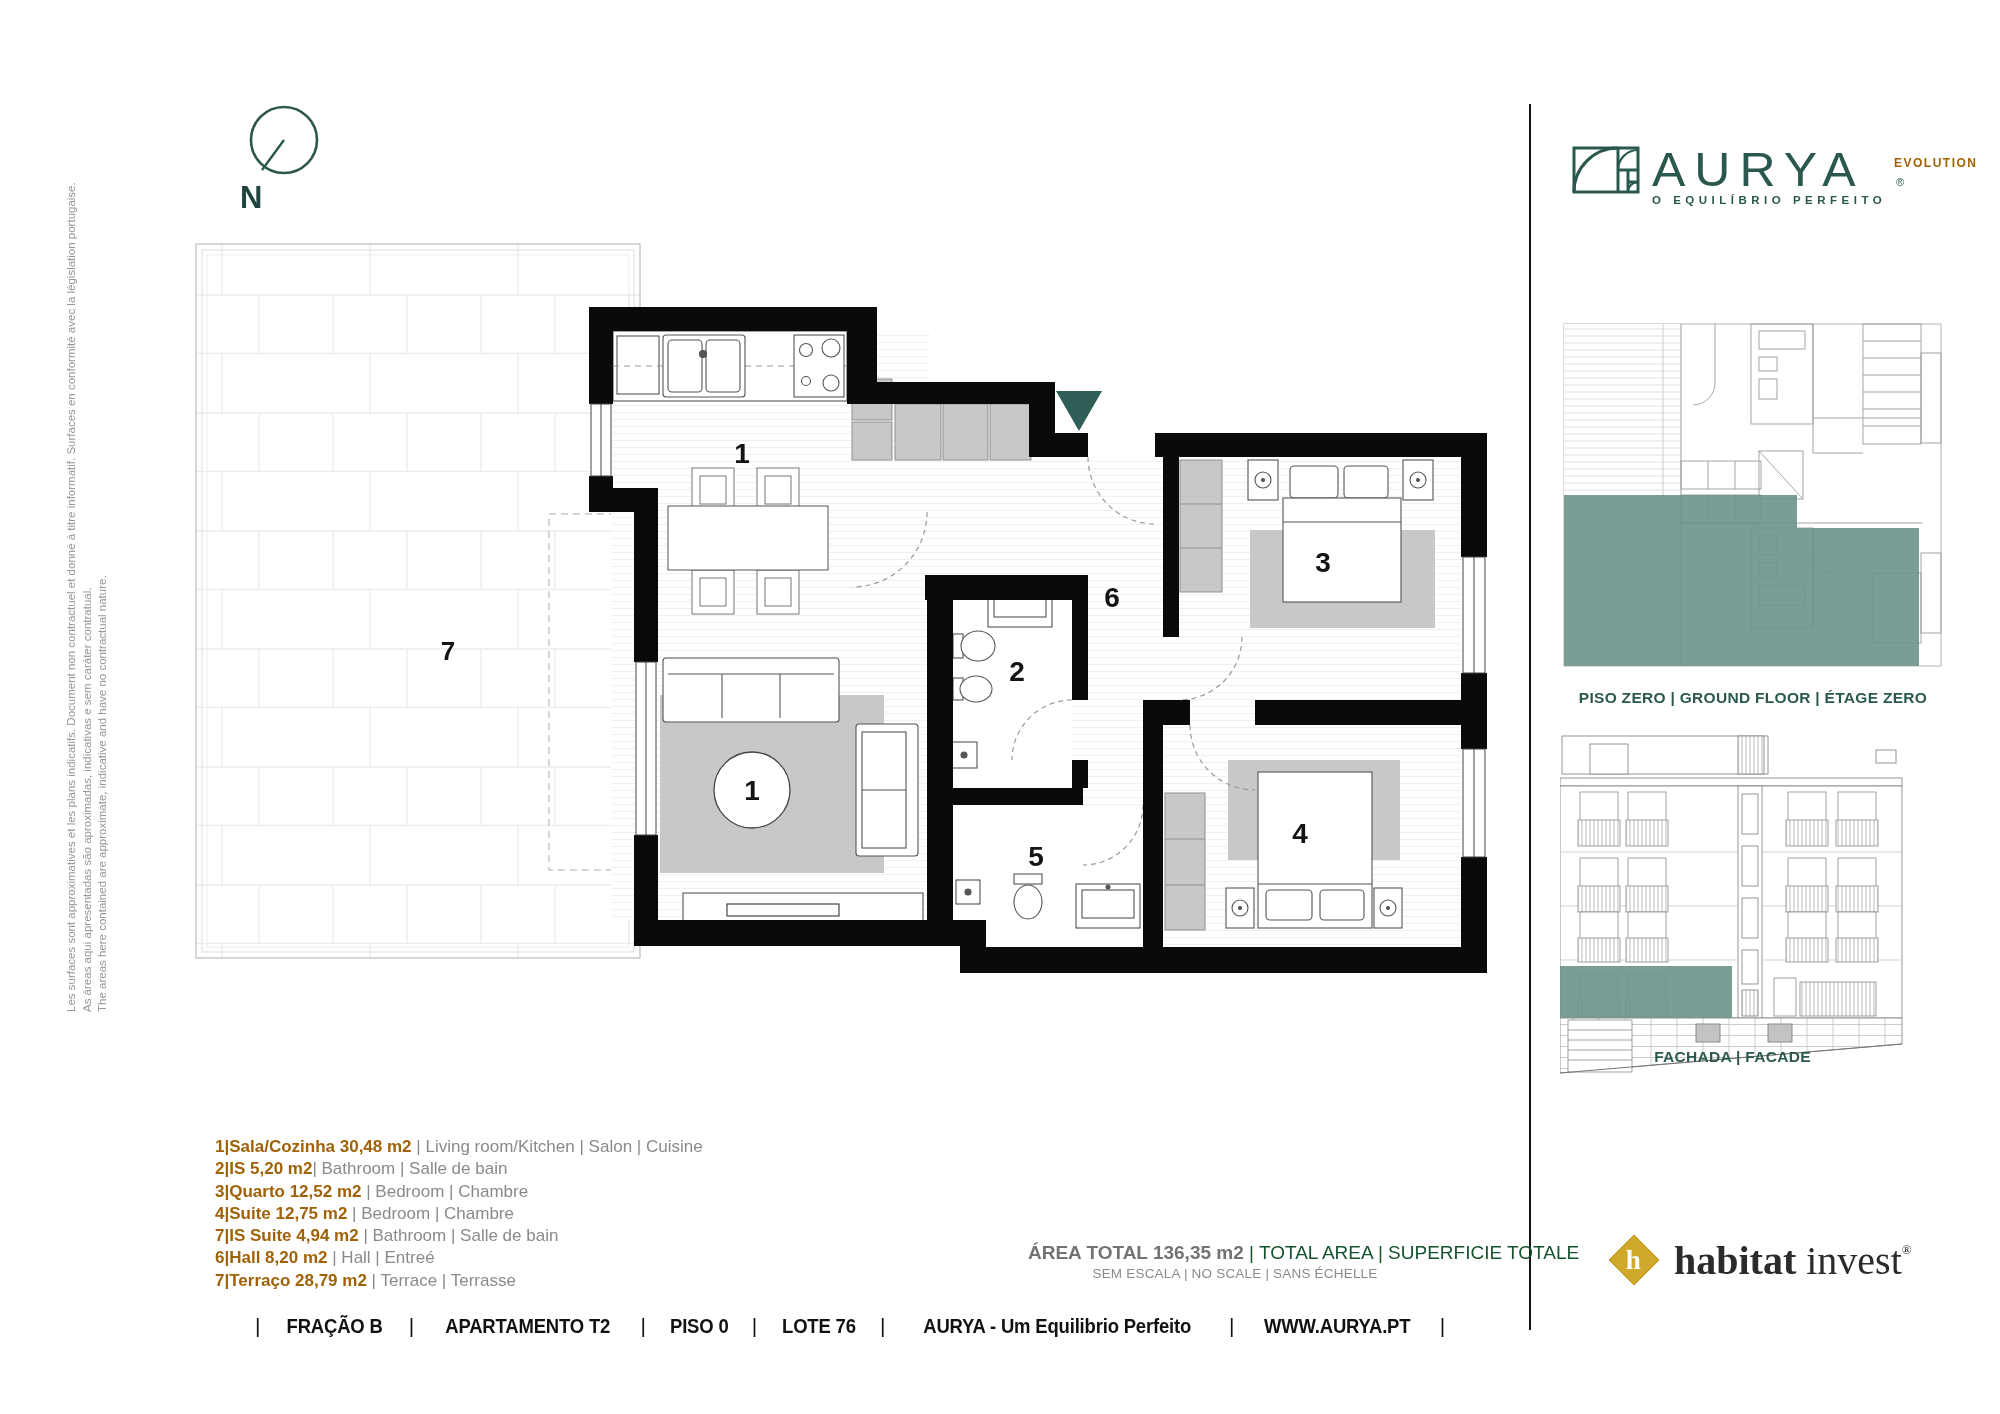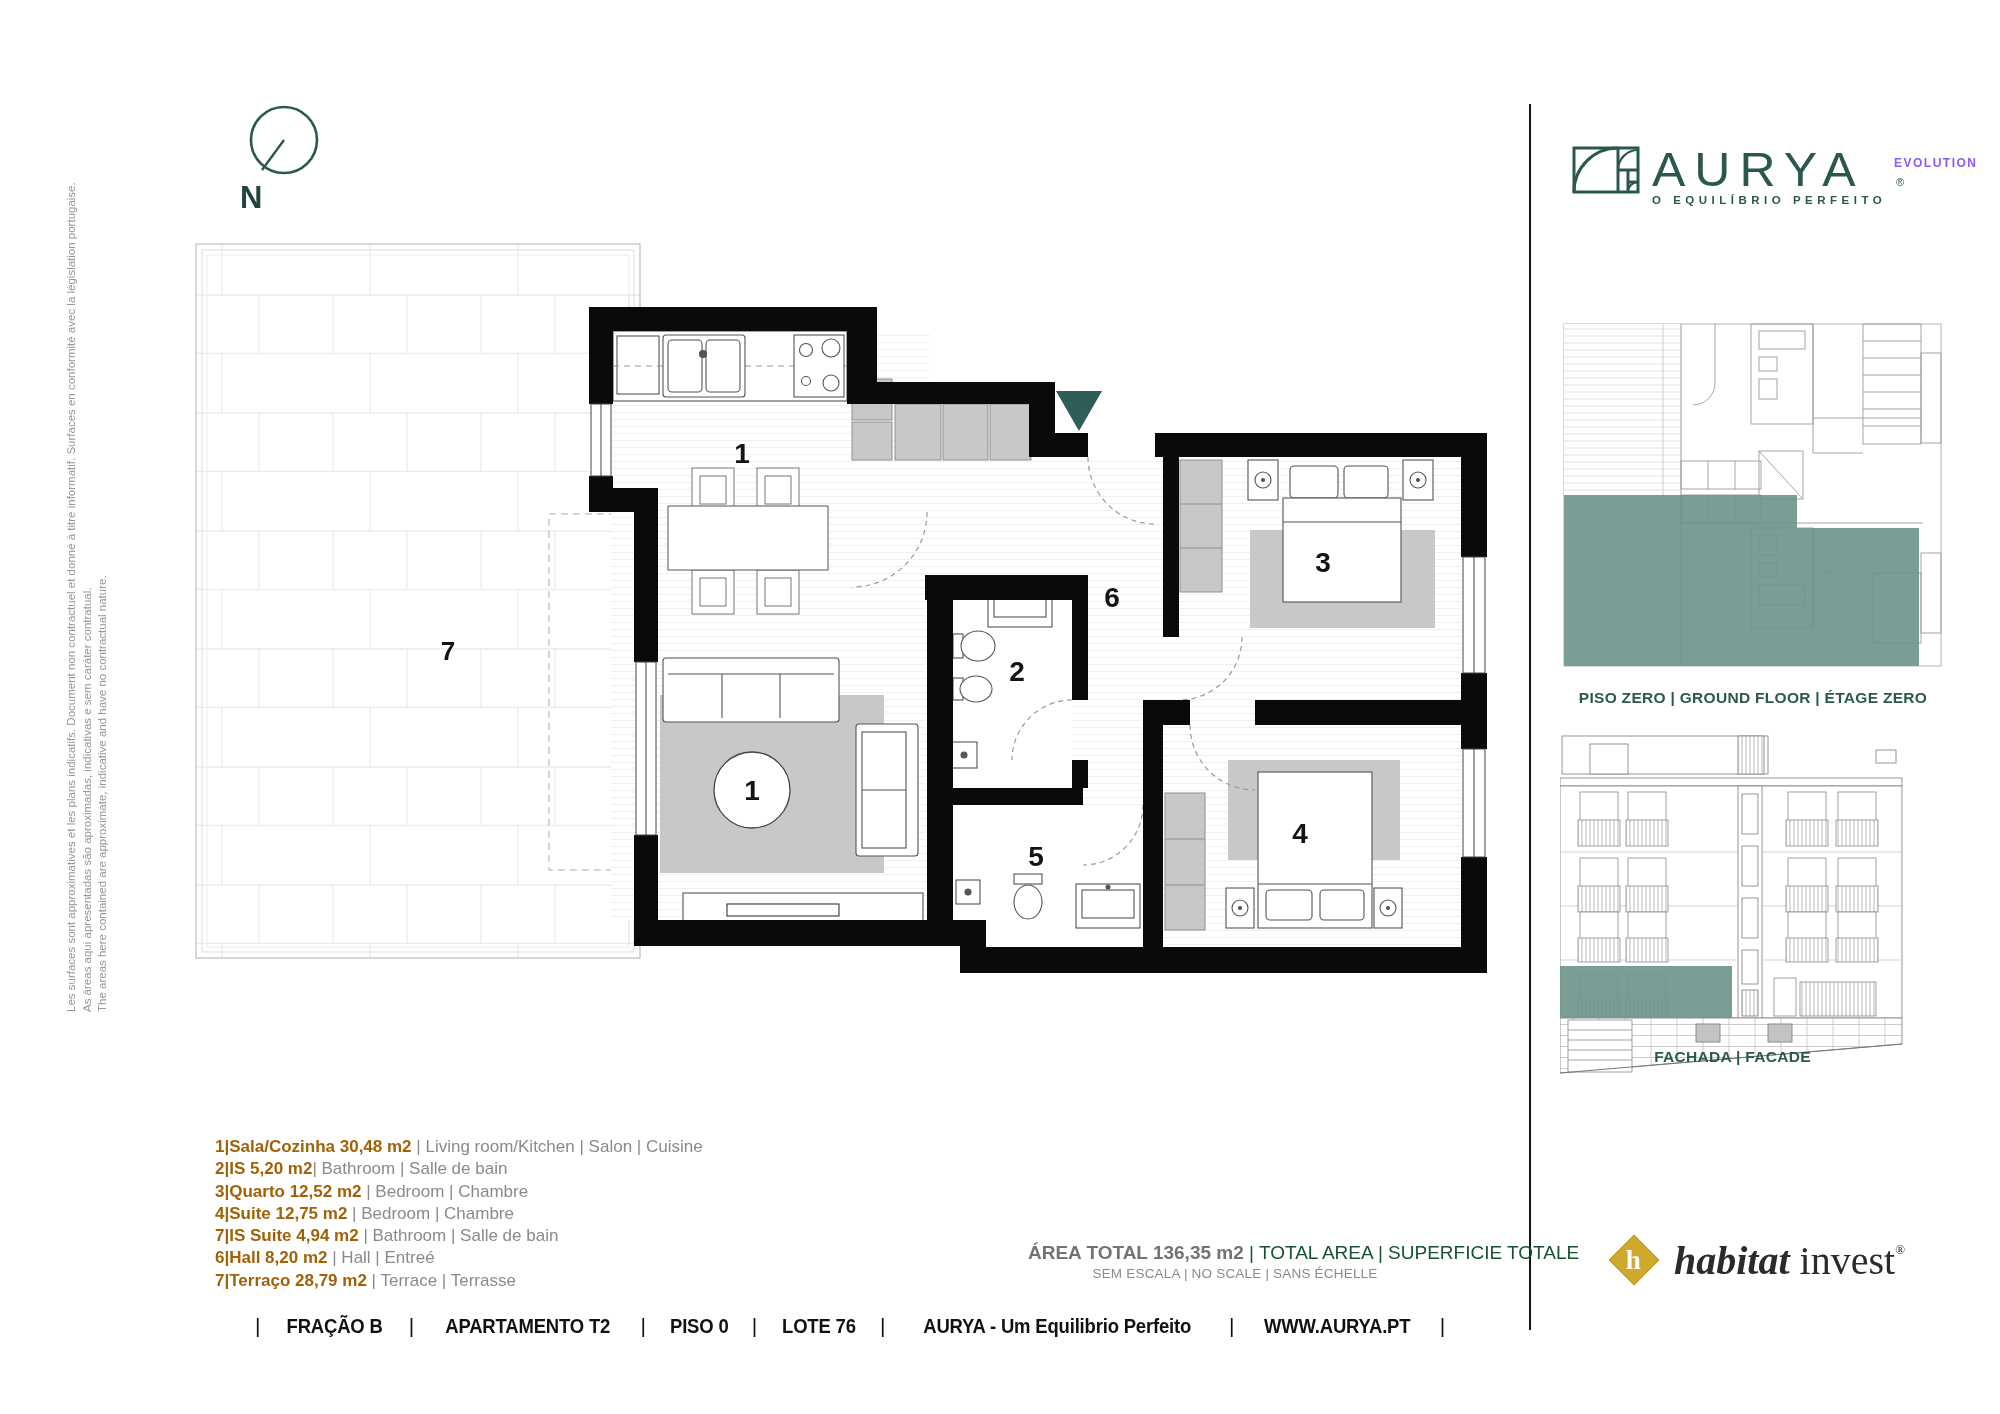--- a/index.html
+++ b/index.html
@@ -14,21 +14,21 @@
   
   #compass{left:218px;top:96px;}
 
   
   #divider{left:1529px;top:104px;width:2px;height:1226px;background:#161616;}
 
   
   #brand{left:1568px;top:142px;width:420px;height:80px;}
   #brand .word{position:absolute;left:84px;top:0px;font-size:50px;letter-spacing:9px;
      color:#2b584e;font-weight:400;transform:scale(1,0.95);transform-origin:0 0;}
-  #brand .evo{position:absolute;left:326px;top:14px;font-size:12px;letter-spacing:1.5px;color:#8b5cf6;font-weight:700;}
+  #brand .evo{position:absolute;left:326px;top:14px;font-size:12px;letter-spacing:1.5px;color:#a16207;font-weight:700;}
   #brand .reg{position:absolute;left:328px;top:34px;font-size:11px;color:#2b584e;}
   #brand .tag{position:absolute;left:84px;top:52px;font-size:11.5px;letter-spacing:4.5px;color:#2b584e;font-weight:700;}
 
   .panel-label{color:#2c594f;font-weight:700;font-size:15.5px;text-align:center;letter-spacing:.3px;}
   #floor-label{left:1563px;top:689px;width:380px;}
   #facade-label{left:1560px;top:1048px;width:345px;}
 
   
   #legend{left:215px;top:1136px;font-size:17px;line-height:22.3px;white-space:nowrap;}
   #legend .b{font-weight:700;color:#a16207;text-align:right;}
@@ -47,21 +47,21 @@
   #footer-bar .item{margin:0 6px;display:inline-block;transform:scale(.88,1);transform-origin:center;}
   #footer-bar .sep{margin:0 8px;font-weight:400;}
 
   
   #publisher{left:1610px;top:1230px;height:60px;display:flex;align-items:center;}
   #publisher .diamond{width:36px;height:36px;background:#d0a92c;transform:rotate(45deg);
      margin:6px 10px 6px 6px;display:flex;align-items:center;justify-content:center;box-shadow:0 0 0 1px #c19a24 inset;}
   #publisher .diamond span{transform:rotate(-45deg);font-family:"Liberation Serif",serif;
      font-weight:700;color:#fff;font-size:27px;line-height:1;}
   #publisher .name{font-family:"Liberation Serif",serif;font-size:40px;color:#2b2b2b;margin-left:12px;}
-  #publisher .nb{font-weight:700;font-style:italic;}
+  #publisher .nb{font-weight:700;}
   #publisher .reg{font-size:13px;vertical-align:20px;color:#2b2b2b;}
 </style>
 </head>
 <body>
 
 <svg id="compass" class="abs" width="110" height="120">
   <circle cx="66" cy="44" r="33" fill="none" stroke="#2b584e" stroke-width="2.6"></circle>
   <line x1="66" y1="44" x2="44" y2="74" stroke="#2b584e" stroke-width="2.4"></line>
   <text x="22" y="112" font-size="31" font-weight="700" fill="#20453e">N</text>
 </svg>

